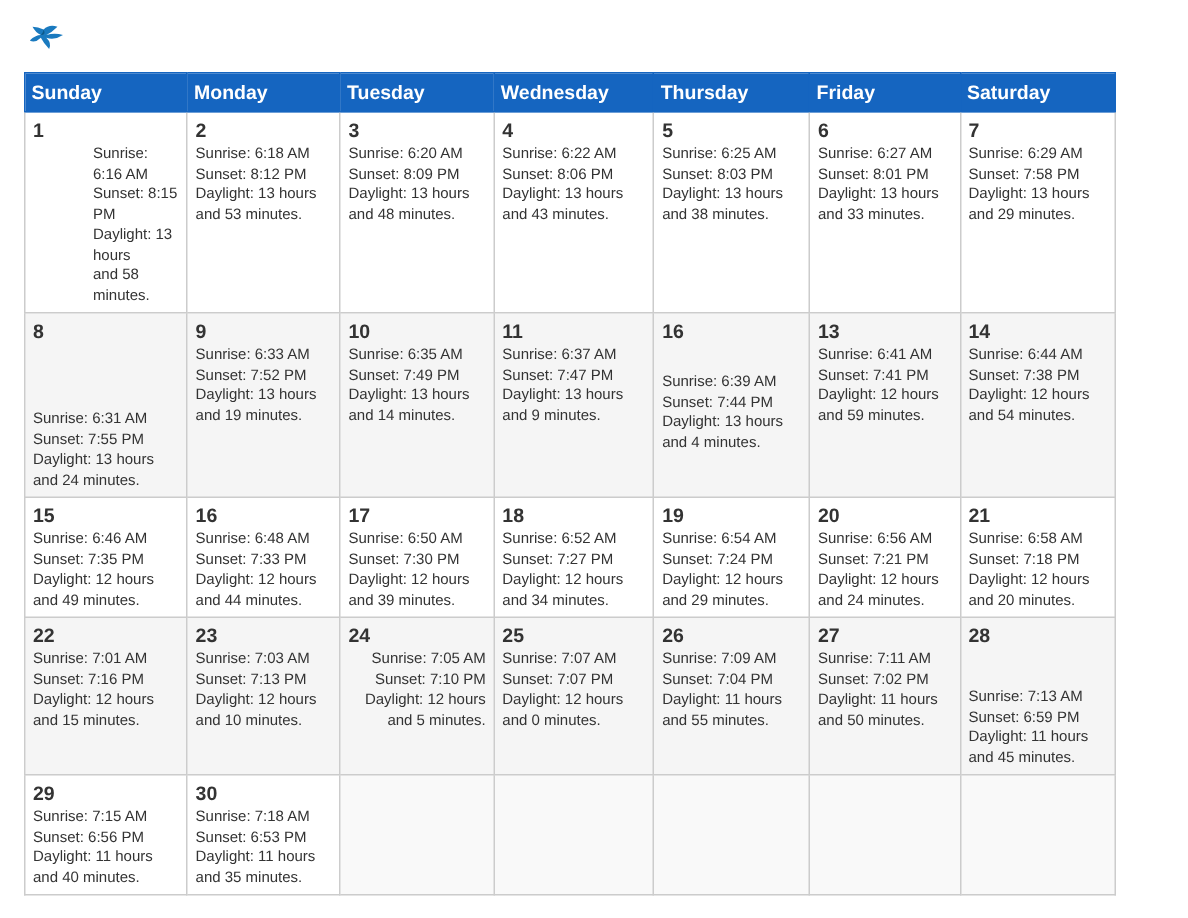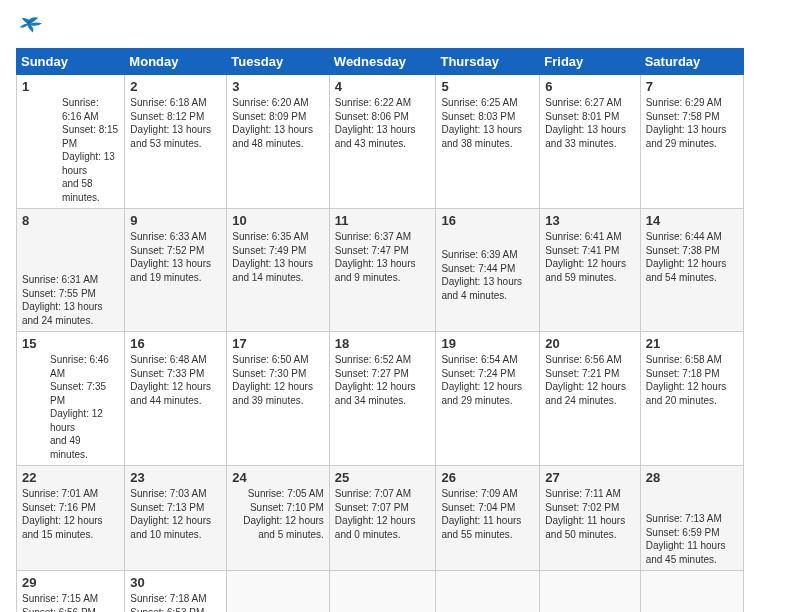--- a/index.html
+++ b/index.html
@@ -219,21 +219,21 @@
             <span class="day-num">14</span>
             <div class="day-info" style="white-space: pre-line;">Sunrise: 6:44 AM
 Sunset: 7:38 PM
 Daylight: 12 hours
 and 54 minutes.</div>
           </td>
         </tr>
         <tr>
           <td>
             <span class="day-num">15</span>
-            <div class="day-info" style="white-space: pre-line; margin-left: 28px;">Sunrise: 6:46 AM
+            <div class="day-info" style="white-space: pre-line;">Sunrise: 6:46 AM
 Sunset: 7:35 PM
 Daylight: 12 hours
 and 49 minutes.</div>
           </td>
           <td>
             <span class="day-num">16</span>
             <div class="day-info" style="white-space: pre-line;">Sunrise: 6:48 AM
 Sunset: 7:33 PM
 Daylight: 12 hours
 and 44 minutes.</div>

